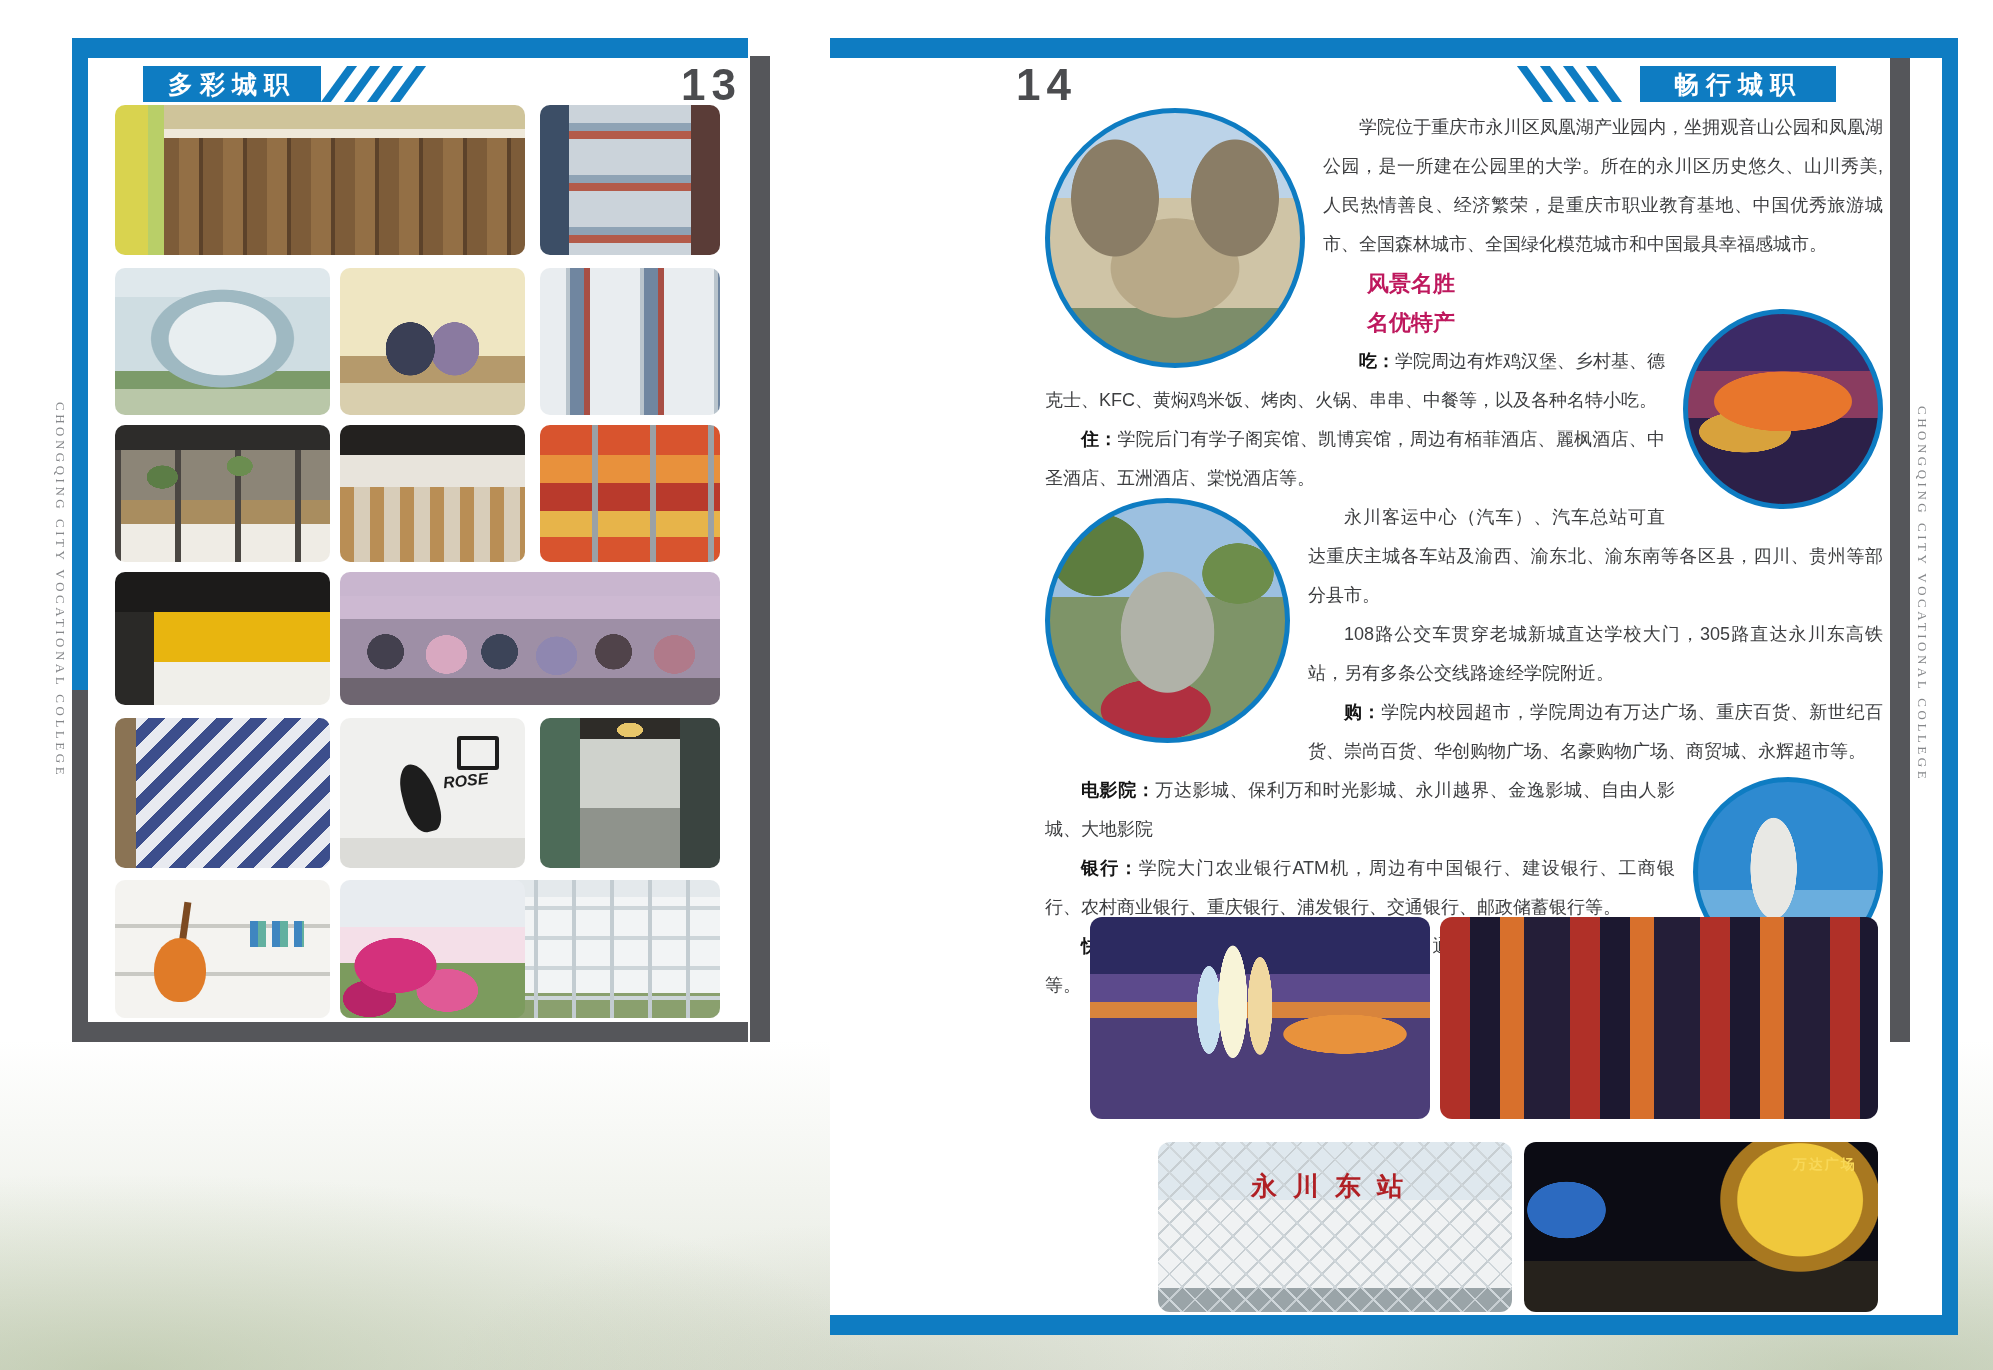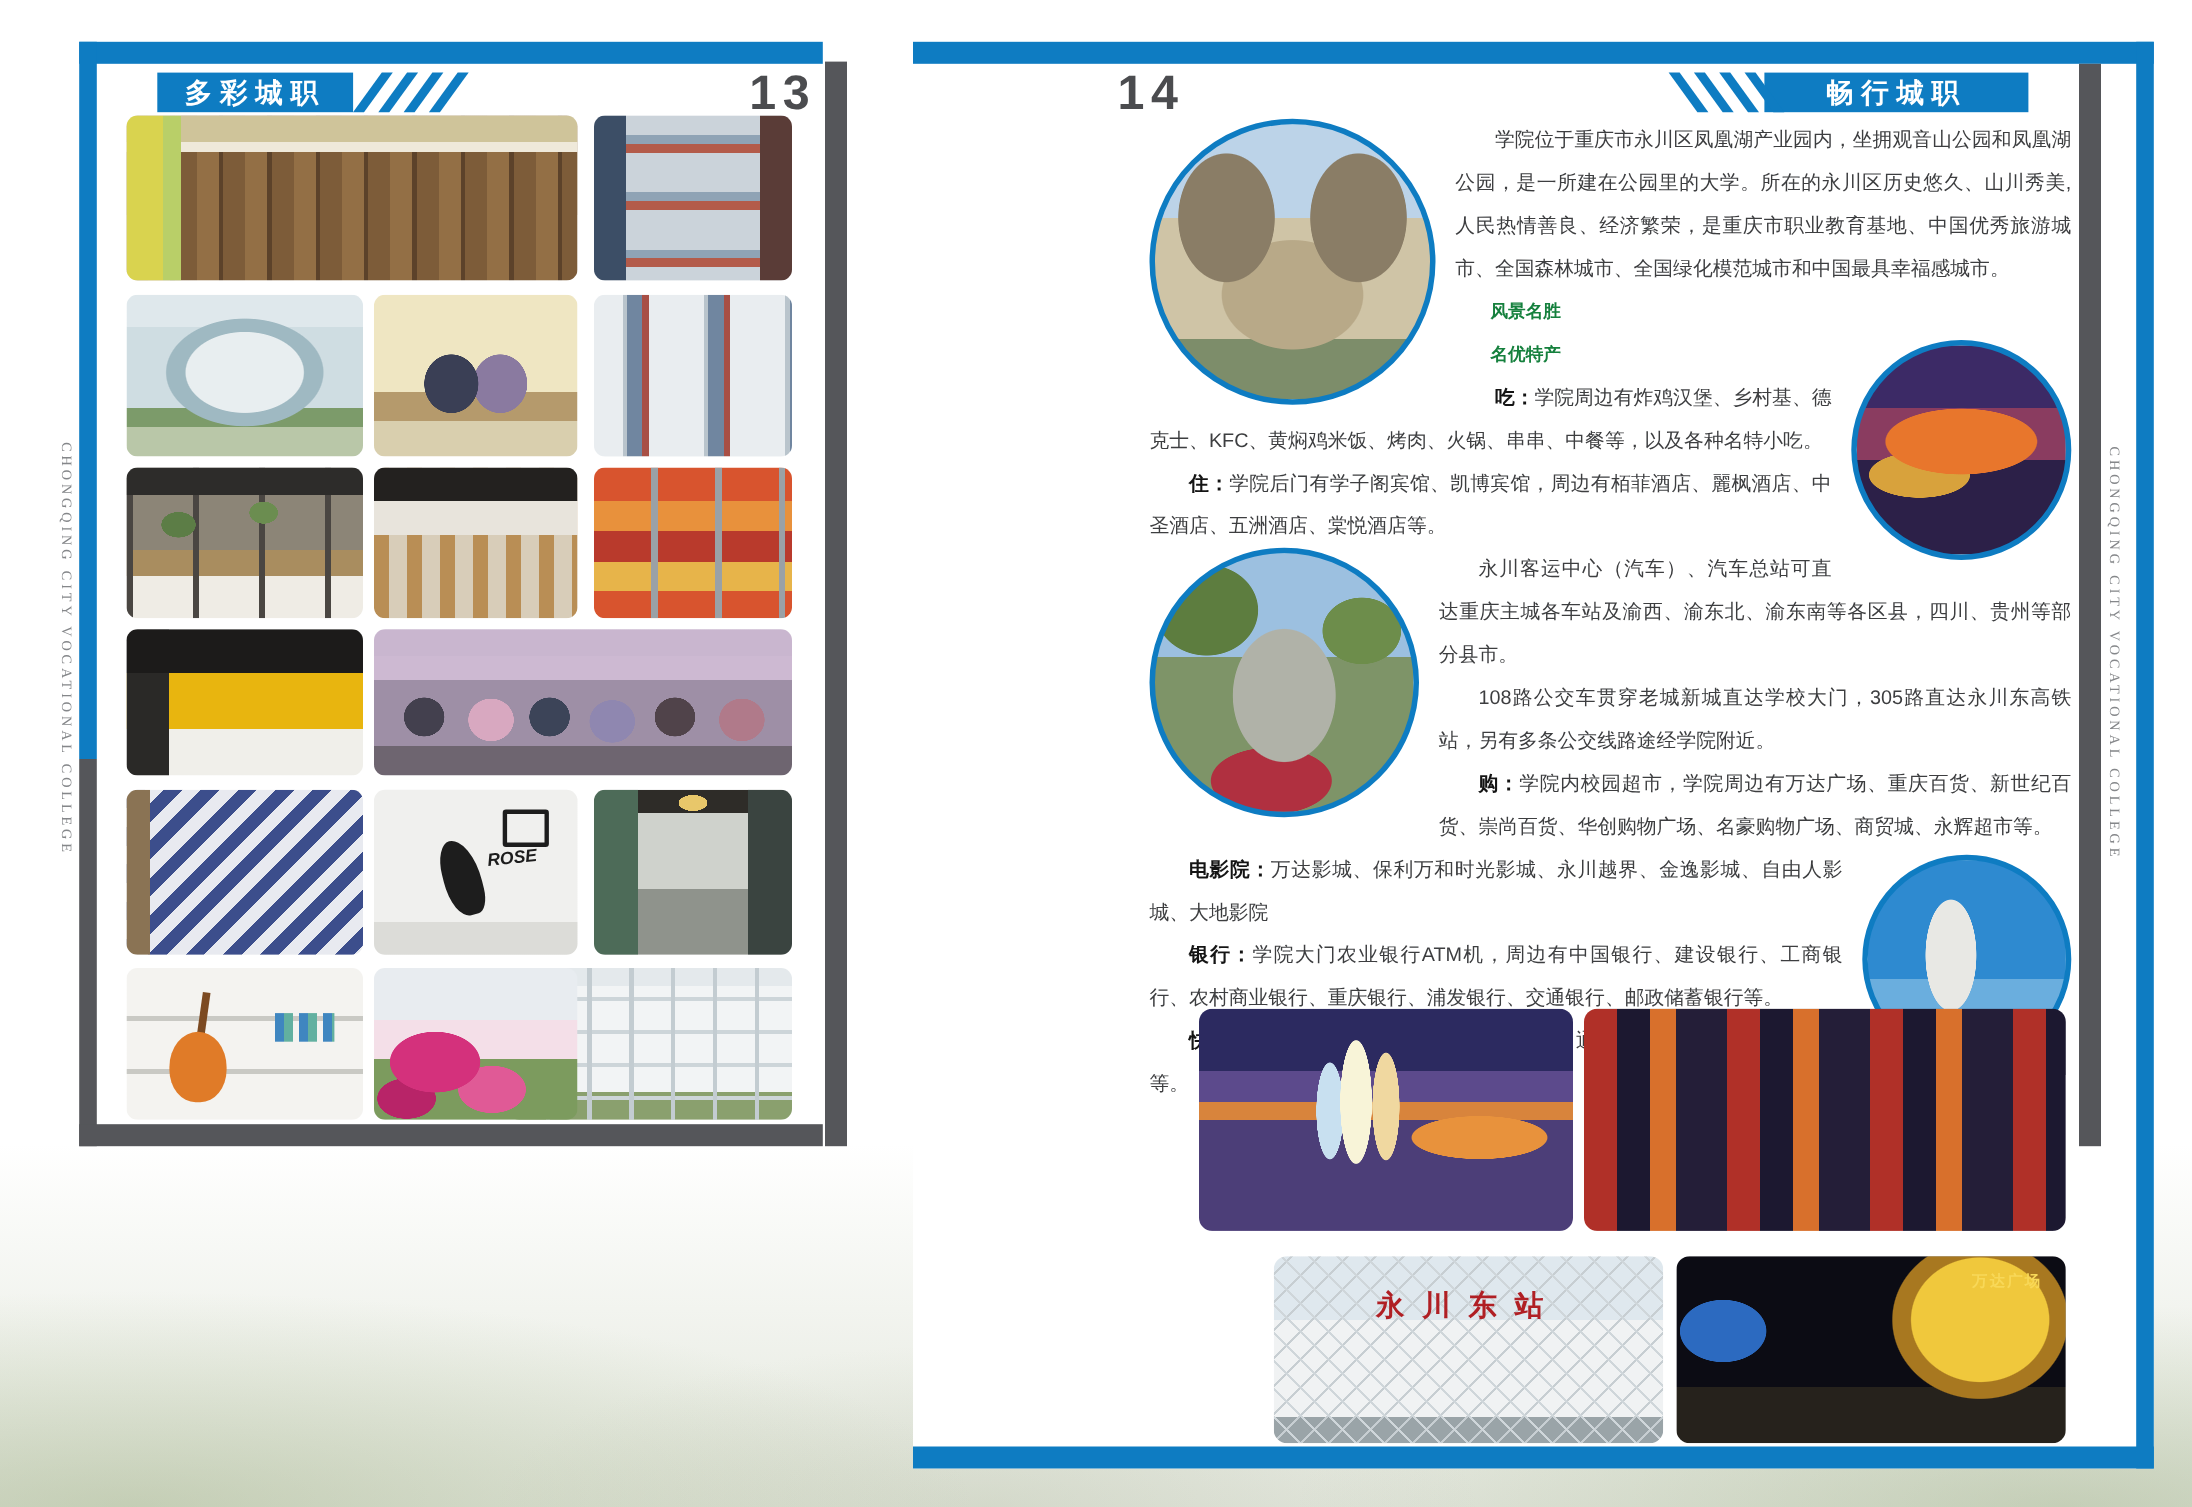--- a/index.html
+++ b/index.html
@@ -26,21 +26,21 @@
   .spine-gray{left:750px;top:56px;width:20px;height:986px;position:absolute;background:#55565a;}
   
   .rp-top{left:0;top:0;width:1128px;height:20px;}
   .rp-right{left:1112px;top:0;width:16px;height:1297px;}
   .rp-bottom{left:0;top:1277px;width:1128px;height:20px;}
   .rp-gray{left:1060px;top:20px;width:20px;height:984px;}
   
   .banner{position:absolute;height:36px;background:#0e7cc2;color:#fff;font-weight:bold;
     font-size:25px;letter-spacing:7px;display:flex;align-items:center;justify-content:center;}
   .banner-l{left:71px;top:28px;width:178px;}
-  .banner-r{left:774px;top:28px;width:240px;}
+  .banner-r{left:810px;top:28px;width:196px;}
   .stripes{position:absolute;top:28px;height:36px;display:flex;gap:13px;}
   .stripes-l{left:262px;}
   .stripes-r{left:700px;}
   .stripe{width:10px;height:36px;background:#0e7cc2;}
   .stripes-l .stripe{transform:skewX(-36deg);}
   .stripes-r .stripe{transform:skewX(36deg);}
   .pageno{position:absolute;top:22px;font-size:44px;font-weight:bold;color:#4b4c4f;letter-spacing:6px;}
   .pn-l{right:6px;}
   .pn-r{left:186px;}
   .vtext{position:absolute;white-space:nowrap;transform:rotate(90deg);transform-origin:0 0;
@@ -145,21 +145,21 @@
     radial-gradient(40% 22% at 45% 88%,#b03040 0 58%,rgba(0,0,0,0) 59%),
     linear-gradient(180deg,#9cc0e0 0 40%,#7e9468 40% 100%);}
   .c-statue{width:190px;height:190px;background:
     radial-gradient(22% 48% at 42% 48%,#e8e8e4 0 58%,rgba(0,0,0,0) 59%),
     radial-gradient(30% 20% at 50% 88%,#4e6a3c 0 58%,rgba(0,0,0,0) 59%),
     linear-gradient(180deg,#2e8ad0 0 60%,#6aaede 60% 100%);}
   
   .rp-text{position:absolute;left:215px;top:70px;width:838px;font-size:18px;line-height:39px;
     color:#3d3e40;text-align:justify;}
   .rp-text p{margin:0;text-indent:2em;}
-  .rp-text h4{margin:0;font-size:16px;color:#15803d;text-indent:2em;font-weight:bold;}
+  .rp-text h4{margin:0;font-size:22px;color:#be185d;text-indent:2em;font-weight:bold;}
   .rp-text b{color:#141414;}
   
   .bp{position:absolute;border-radius:12px;overflow:hidden;}
   .bp-lake{left:260px;top:879px;width:340px;height:202px;background:
     radial-gradient(7% 46% at 42% 42%,#f8f4d8 0 60%,rgba(0,0,0,0) 61%),
     radial-gradient(6% 40% at 50% 44%,#f0d8a0 0 60%,rgba(0,0,0,0) 61%),
     radial-gradient(6% 36% at 35% 46%,#c8e0f0 0 60%,rgba(0,0,0,0) 61%),
     radial-gradient(30% 16% at 75% 58%,#e8923c 0 60%,rgba(0,0,0,0) 61%),
     linear-gradient(180deg,#2c2a60 0 28%,#5c4a8c 28% 42%,#d8843c 42% 50%,#4c3e78 50% 100%);}
   .bp-street{left:610px;top:879px;width:438px;height:202px;background:

